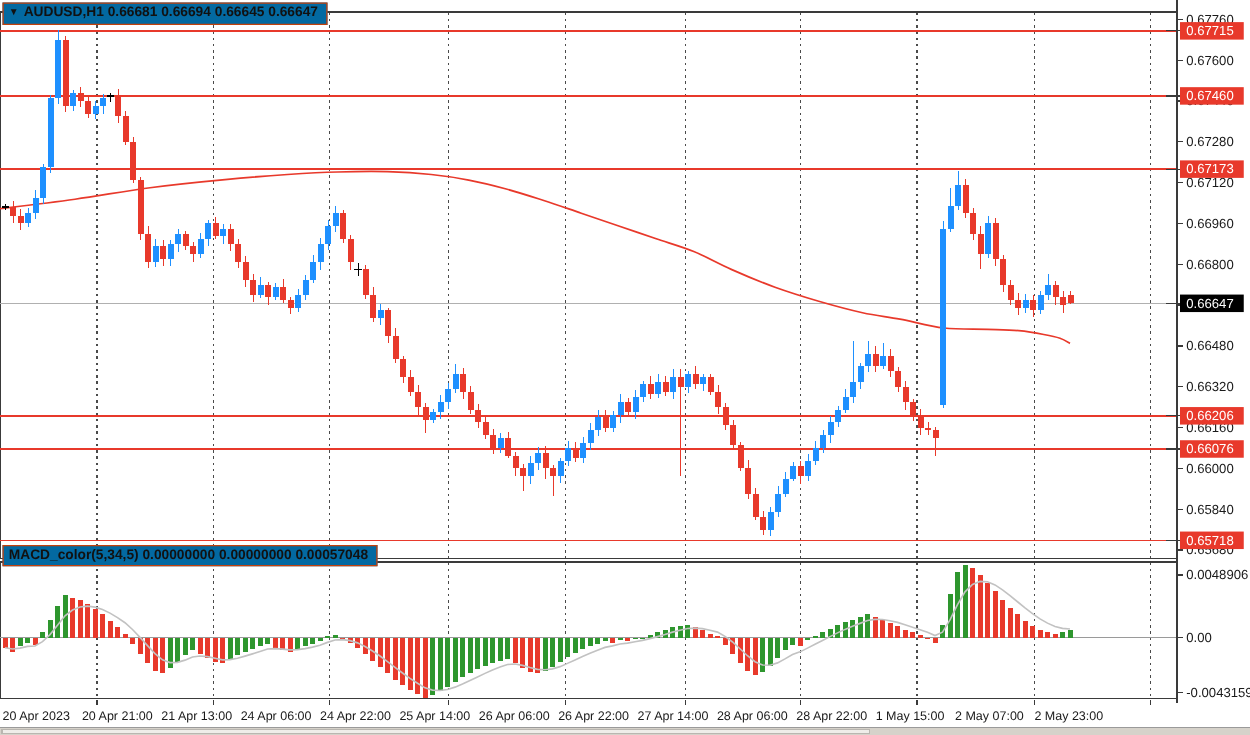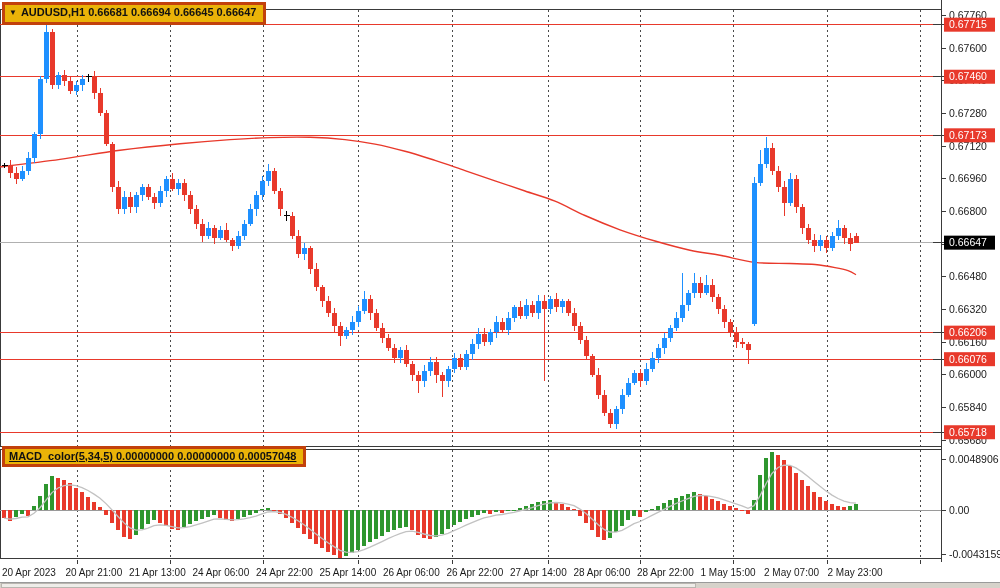--- a/index.html
+++ b/index.html
@@ -1,22 +1,22 @@
 <!DOCTYPE html>
 <html><head>
 <meta charset="utf-8">
 <style>
   html,body{margin:0;padding:0;background:#fff;}
   body{font-family:"Liberation Sans",sans-serif;}
   #stage{position:relative;width:1000px;height:588px;background:#fff;overflow:hidden;}
   #chart-svg{position:absolute;left:0;top:0;}
-  .title-box{position:absolute;background:#eab308;border:3px solid #c2410c;padding:0 7px 1px 4px;
+  .title-box{position:absolute;background:#0369a1;border:1px solid #c2410c;padding:0 7px 1px 4px;
              font-size:11px;font-weight:600;color:#111;white-space:nowrap;line-height:14px;}
   #main-title-box{left:2px;top:2px;}
-  #macd-title-box{left:2px;top:446px;font-weight:600;text-decoration:underline;}
+  #macd-title-box{left:2px;top:436px;font-weight:600;}
   .dd-icon{font-size:8px;margin-right:4px;position:relative;top:-1px;cursor:pointer;}
   svg text{font-family:"Liberation Sans",sans-serif;}
 </style>
 </head>
 <body>
 
 <div id="stage">
   <svg id="chart-svg" width="1000" height="588" viewBox="0 0 1000 588">
       <rect x="0" y="0" width="1000" height="588" fill="#ffffff"></rect>
       <rect x="0.5" y="9.5" width="940.5" height="437" fill="none" stroke="#3a3a3a" shape-rendering="crispEdges"></rect>

